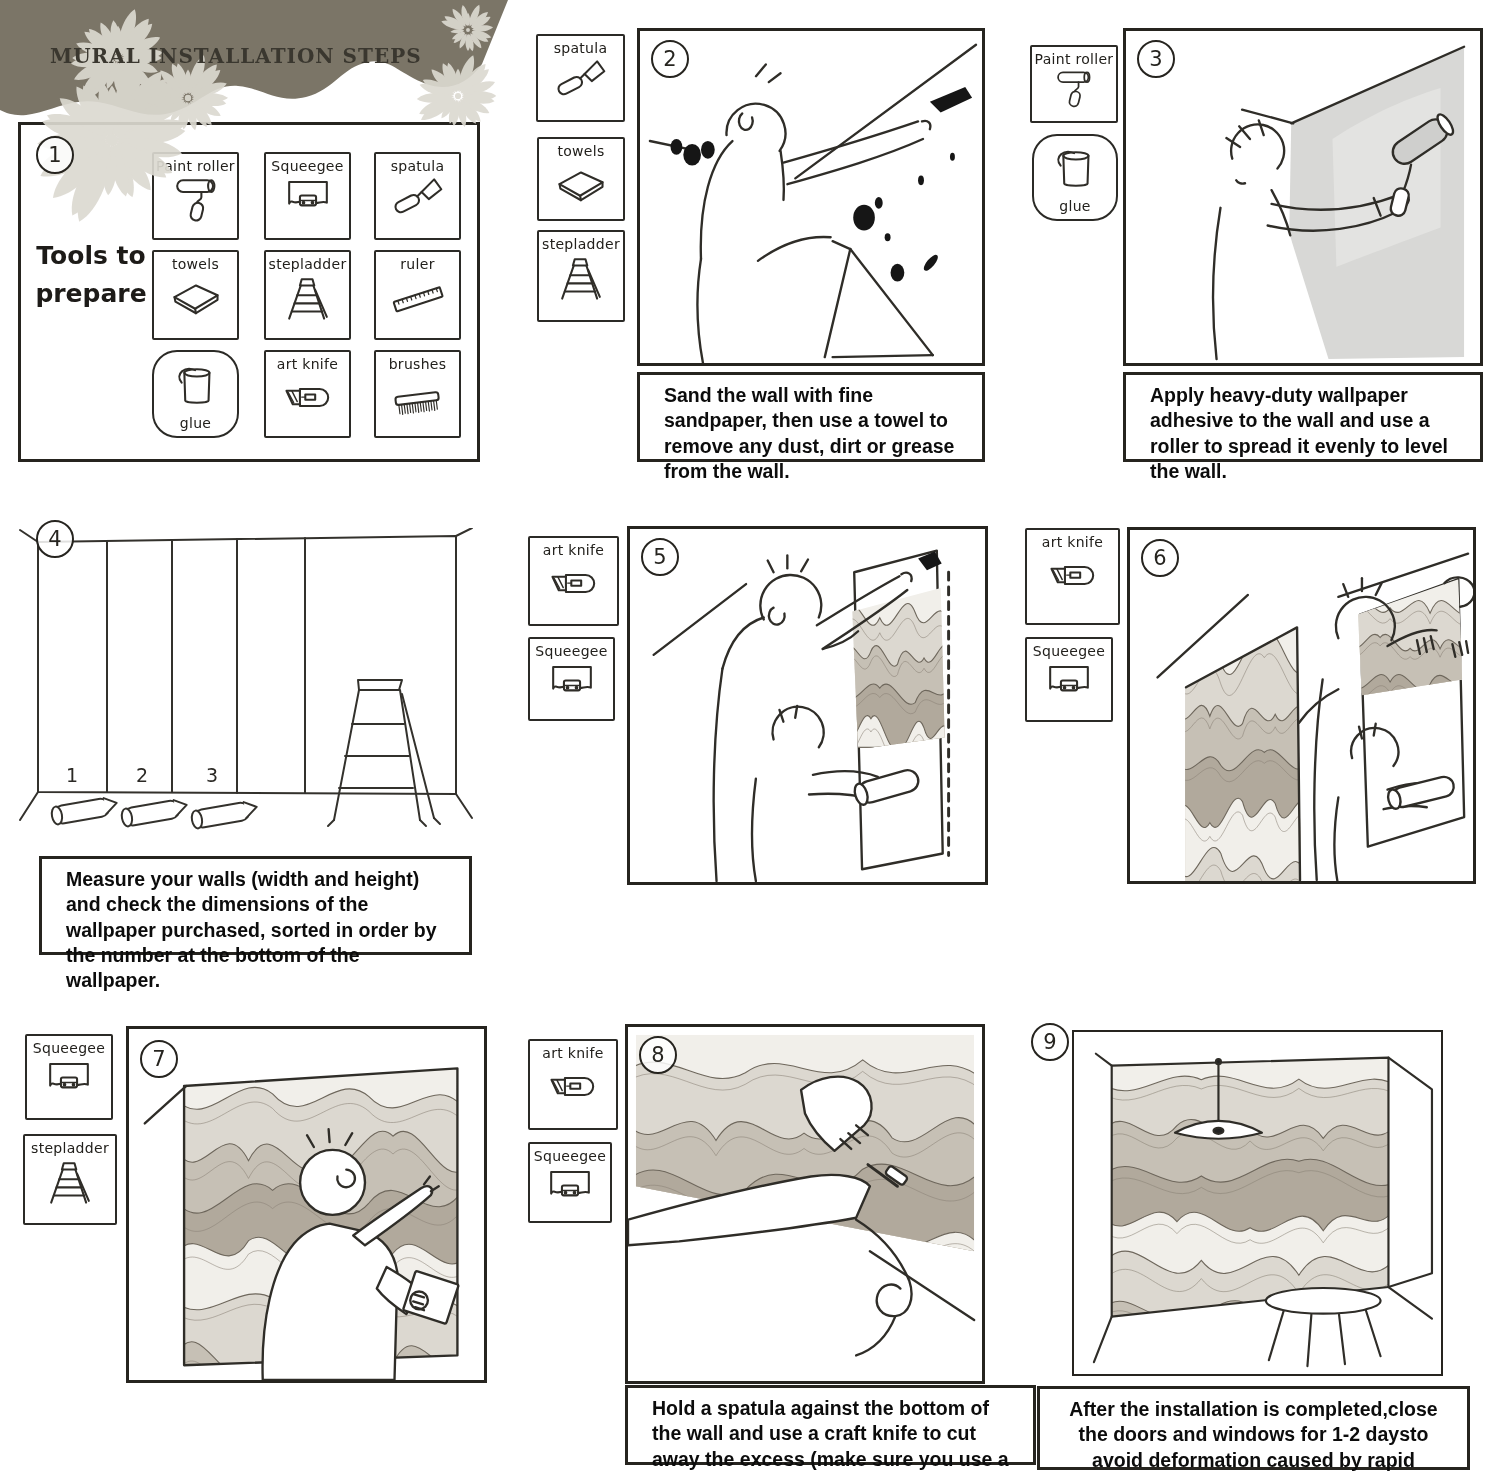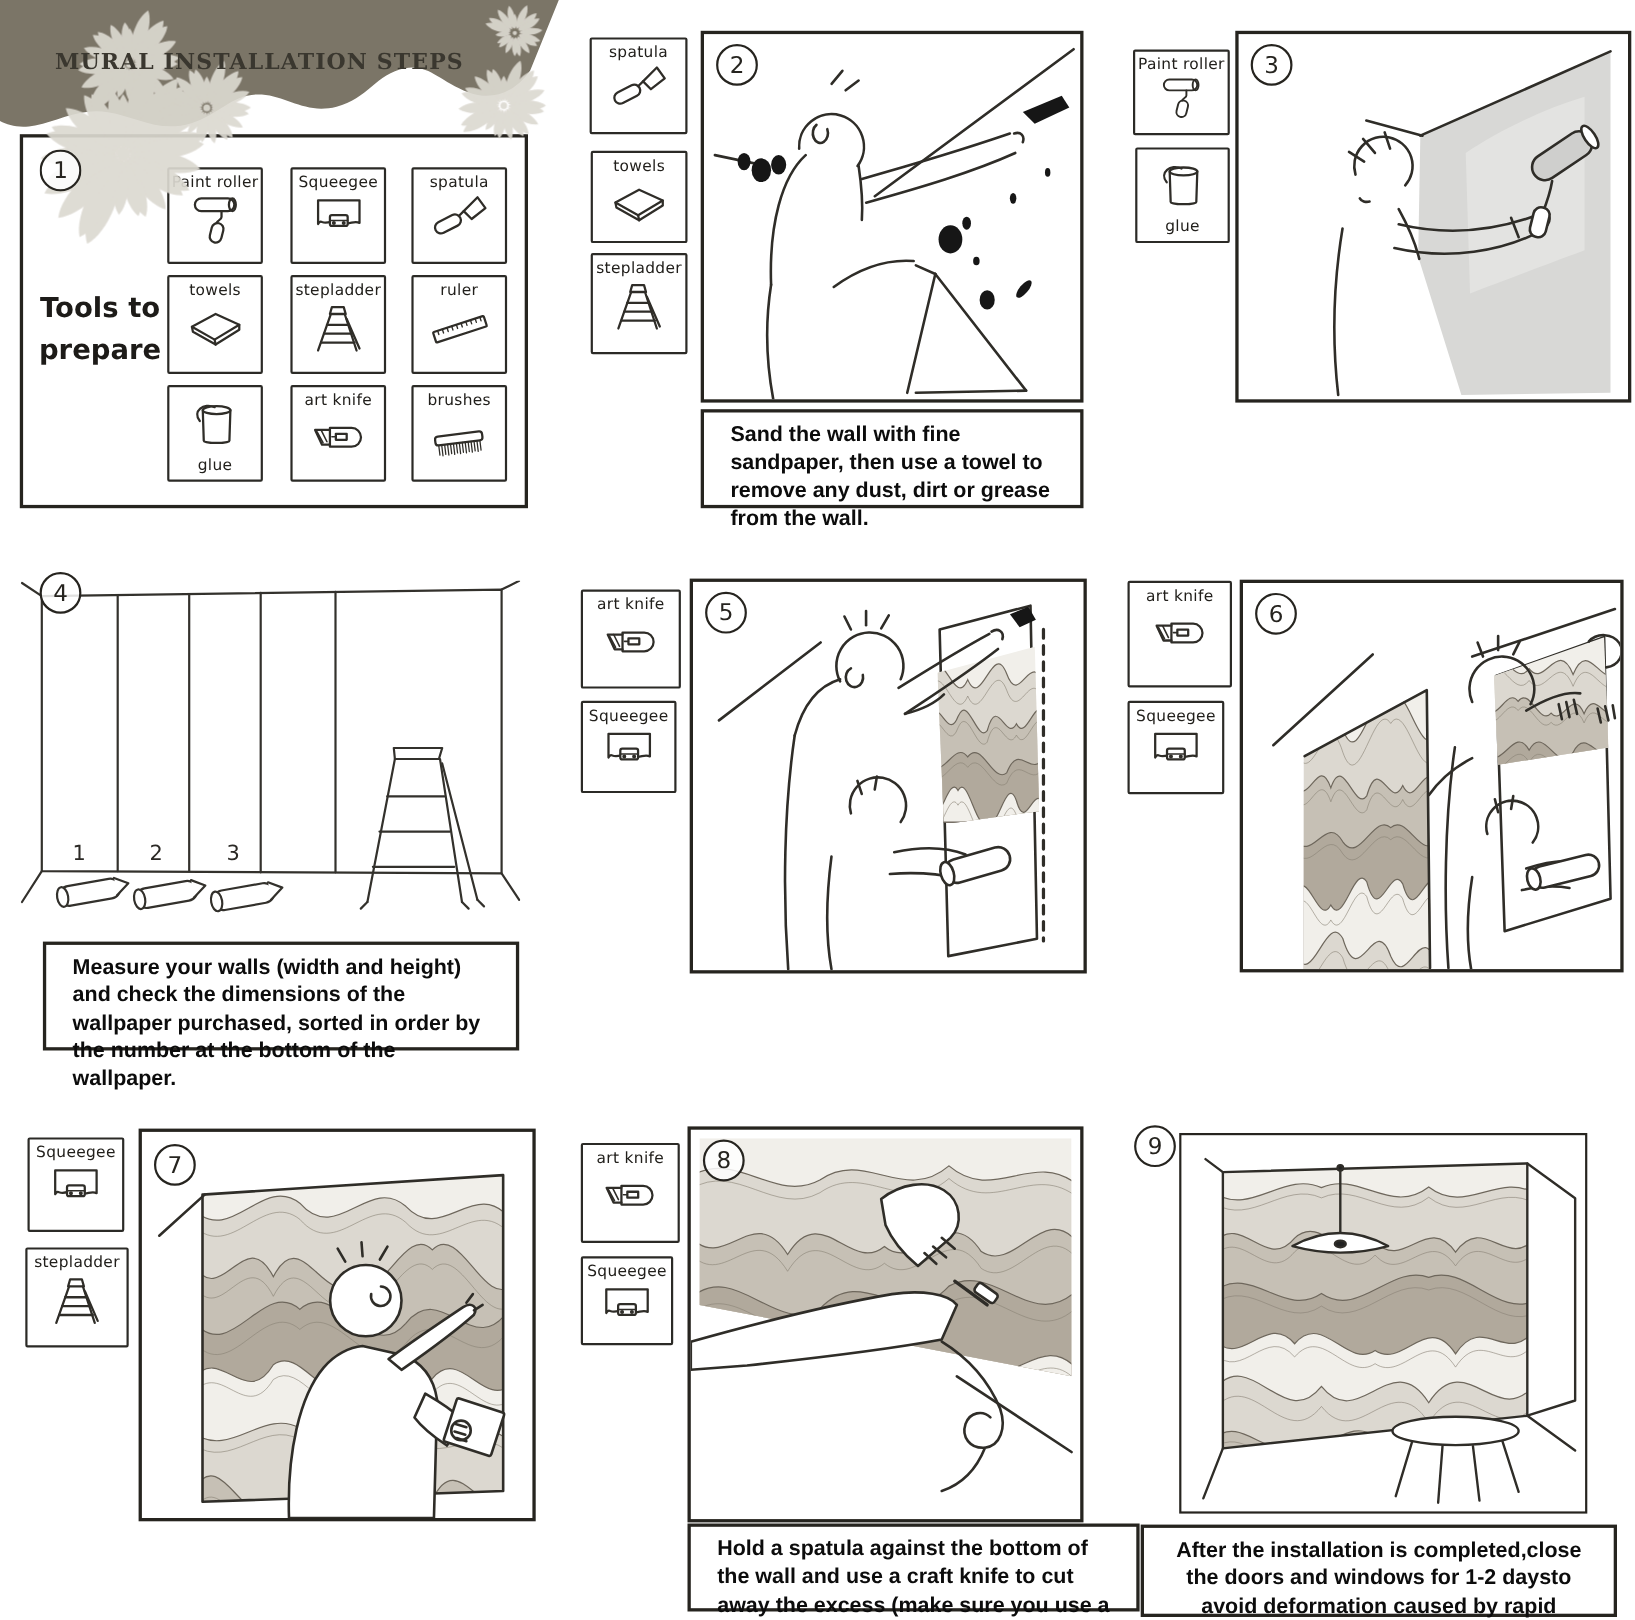--- a/index.html
+++ b/index.html
@@ -6,32 +6,32 @@
   #stage{position:relative;width:1486px;height:1473px;background:#fff;overflow:hidden;
          font-family:"Liberation Sans",sans-serif;}
   .abs{position:absolute;box-sizing:border-box;}
   .panel-box{position:absolute;box-sizing:border-box;border:3.5px solid #26241f;background:#fff;}
   .caption-box{position:absolute;box-sizing:border-box;border:3px solid #26241f;background:#fff;
     display:flex;padding:8px 24px;font-size:19.5px;font-weight:600;
     line-height:1.3;color:#0c0c0c;}
   .caption-box.center{justify-content:center;text-align:center;}
   .tool-box{position:absolute;box-sizing:border-box;border:2.8px solid #2b2a26;background:#fff;
     display:flex;flex-direction:column;align-items:center;padding-top:4px;border-radius:2px;}
-  .tool-box.rev{flex-direction:column-reverse;padding-top:16px;padding-bottom:5px;}
+  .tool-box.rev{flex-direction:column-reverse;padding-top:16px;padding-bottom:5px;border-radius:25px;}
   .tlabel{font-size:14px;font-family:"DejaVu Sans",sans-serif;color:#22201c;letter-spacing:.3px;
     white-space:nowrap;}
   .ticon{width:60px;height:52px;flex:0 0 auto;}
   .step-num{position:absolute;width:34px;height:34px;border:2.6px solid #26241f;border-radius:50%;
     display:flex;align-items:center;justify-content:center;font-size:21px;
     font-family:"DejaVu Sans",sans-serif;color:#26241f;background:rgba(255,255,255,.85);z-index:5;}
   .sketch{position:absolute;inset:0;width:100%;height:100%;}
   #page-title{position:absolute;left:50px;top:44px;width:430px;font-family:"DejaVu Serif",serif;
     font-weight:bold;font-size:20px;letter-spacing:1px;color:#3a372f;z-index:3;}
   #tools-title{position:absolute;left:14px;top:112px;width:112px;text-align:center;
-    font-family:"DejaVu Sans",sans-serif;font-weight:bold;font-size:25px;line-height:1.5;color:#1d1b18;margin-top:24px;}
+    font-family:"DejaVu Sans",sans-serif;font-weight:bold;font-size:25px;line-height:1.5;color:#1d1b18;}
 </style>
 </head>
 <body>
 
 <div id="stage">
 
   <svg class="abs" style="left:0;top:0;z-index:1" width="545" height="245" viewBox="0 0 545 245">
     <path d="M0,0 H508 L482,64 C468,84 448,92 426,84 C398,73 390,58 368,62 C342,67 334,90 306,97
          C278,104 262,88 238,86 C212,84 200,104 174,112 C144,121 124,106 98,102
          C72,98 54,110 32,114 C18,117 8,114 0,110 Z" fill="#7b7567"></path>
@@ -381,20 +381,23 @@
         <path d="M278,166 c8,-2 12,4 8,10 c-3,5 -10,6 -12,2"></path>
         <path d="M290,136 C288,148 285,156 281,166"></path>
         <rect x="271" y="160" width="15" height="28" rx="7" transform="rotate(14 278 174)" fill="#fff"></rect>
       </g>
       <g transform="rotate(-34 300 112)">
         <rect x="268" y="100" width="62" height="24" rx="12" fill="#cfcfcd" stroke="#2f2d28" stroke-width="2.4"></rect>
         <ellipse cx="330" cy="112" rx="5" ry="12" fill="#fff" stroke="#2f2d28" stroke-width="2.4"></ellipse>
       </g>
     </svg>
   </section>
+  <div class="caption-box" style="left:1123px;top:372px;width:360px;height:90px">
+    <div>Apply heavy-duty wallpaper adhesive to the wall and use a roller to spread it evenly to level the wall.</div>
+    </div>
 
   <svg class="abs" style="left:18px;top:528px" width="455" height="322" viewBox="0 0 455 322">
     <g stroke="#33312c" stroke-width="2" fill="none" stroke-linecap="round" stroke-linejoin="round">
       <path d="M20,14 L438,8 L438,266 L20,264 Z"></path>
       <path d="M20,14 L2,2"></path>
         <path d="M438,8 L454,0"></path>
       <path d="M20,264 L2,292"></path>
         <path d="M438,266 L454,290"></path>
       <path d="M89,13 V264"></path>
         <path d="M154,12 V264"></path>

